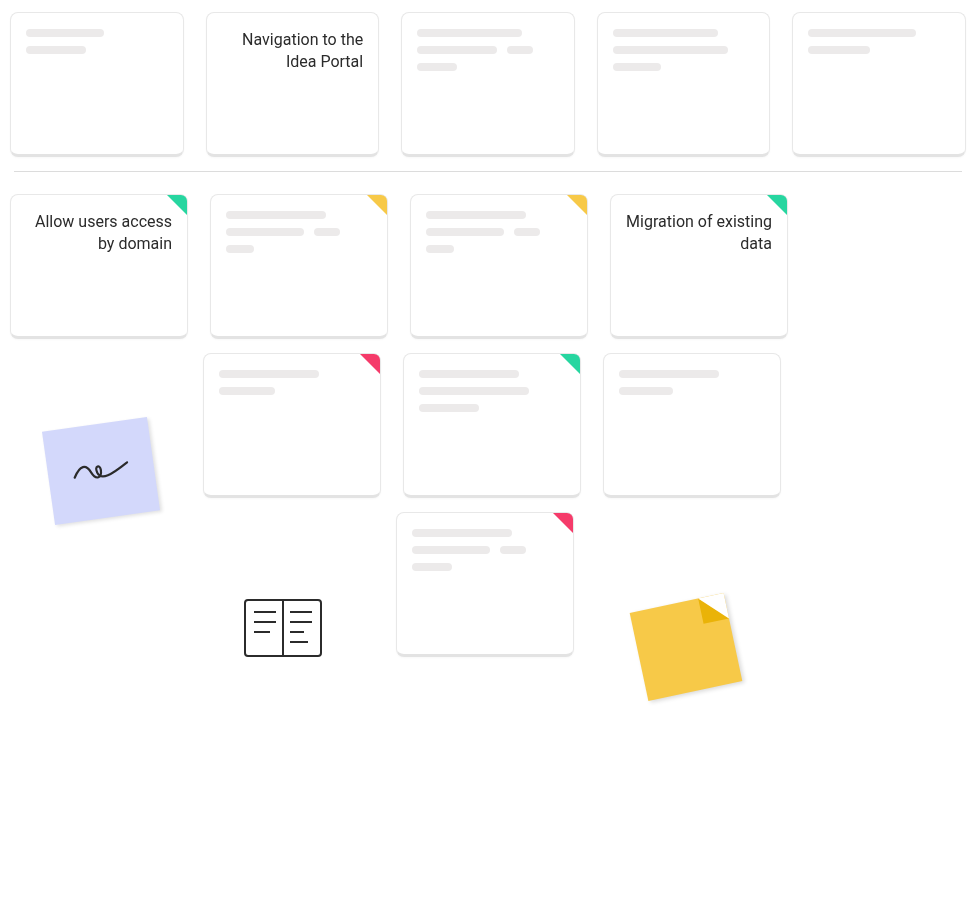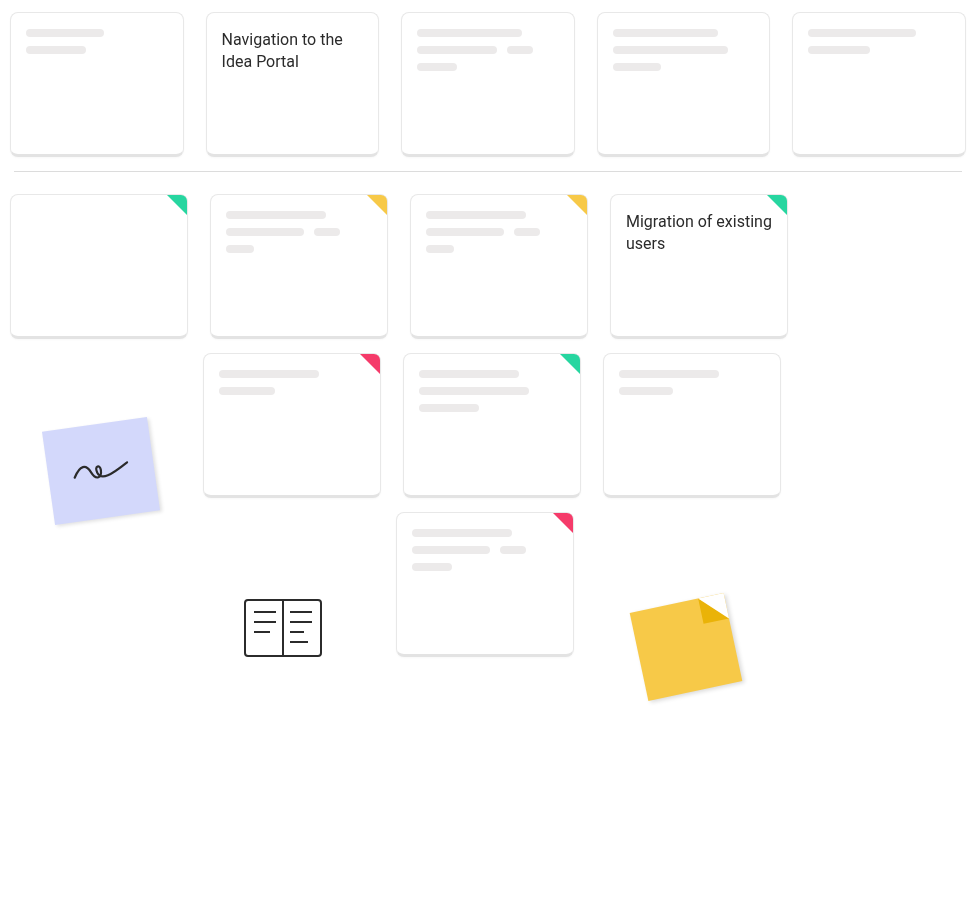--- a/index.html
+++ b/index.html
@@ -11,20 +11,21 @@
       overflow: hidden;
     }
     .board {
       padding: 12px 10px;
       position: relative;
     }
     .row {
       display: flex;
       gap: 22px;
       margin-bottom: 14px;
+      text-align: right;
     }
     .row.offset-1 { margin-left: 193px; }
     .row.offset-2 { margin-left: 386px; }
     .card {
       width: 178px;
       height: 145px;
       background: #fff;
       border: 1px solid #e8e8e8;
       border-radius: 8px;
       box-shadow: 0 1px 2px rgba(0,0,0,0.03);
@@ -163,20 +164,21 @@
         <div class="line" style="width:62px"></div>
       </div>
     </div>
   </div>
 
   <hr class="divider">
 
   <div class="row">
     <div class="card">
       <div class="corner-tag green"></div>
+      <div class="title">Allow users access by domain</div>
     </div>
     <div class="card">
       <div class="corner-tag yellow"></div>
       <div class="placeholder-lines">
         <div class="line" style="width:100px"></div>
         <div class="row-inline">
             <div class="seg" style="width:78px"></div>
             <div class="seg" style="width:26px"></div>
           </div>
         <div class="line" style="width:28px"></div>
@@ -188,21 +190,21 @@
         <div class="line" style="width:100px"></div>
         <div class="row-inline">
             <div class="seg" style="width:78px"></div>
             <div class="seg" style="width:26px"></div>
           </div>
         <div class="line" style="width:28px"></div>
       </div>
     </div>
     <div class="card">
       <div class="corner-tag green"></div>
-      <div class="title">Migration of existing users</div>
+      <div class="title">Migration of existing data</div>
     </div>
   </div>
 
   <div class="row offset-1">
     <div class="card">
       <div class="corner-tag pink"></div>
       <div class="placeholder-lines">
         <div class="line" style="width:100px"></div>
         <div class="line" style="width:56px"></div>
       </div>

